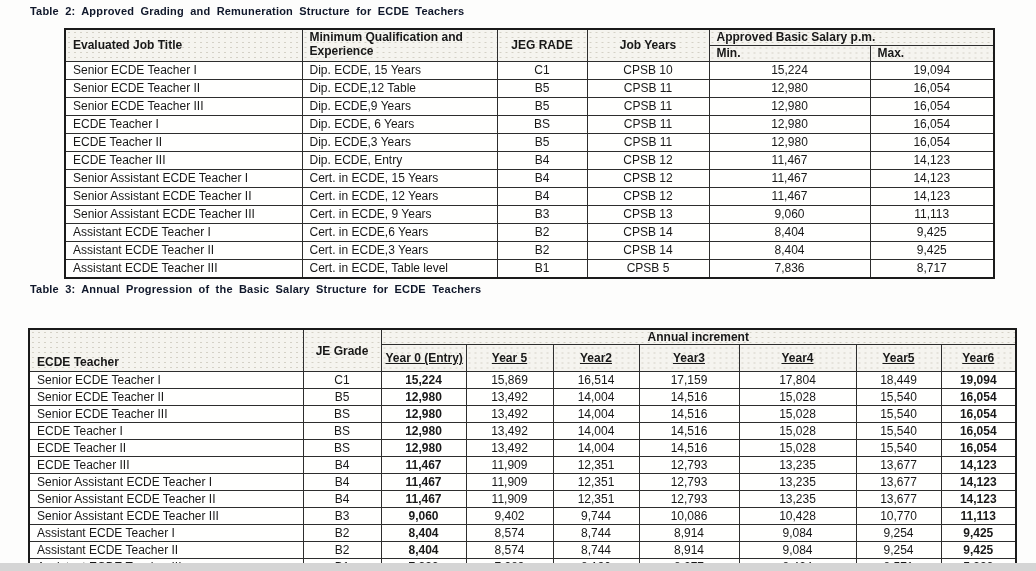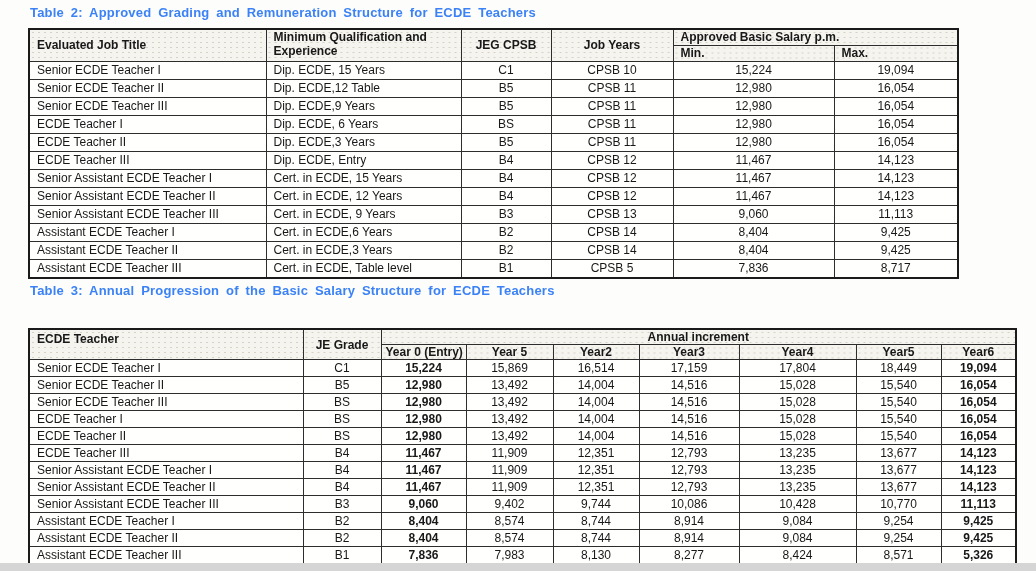--- a/index.html
+++ b/index.html
@@ -7,34 +7,34 @@
     width:1036px; height:571px;
     background:#ffffff;
     font-family:"Liberation Sans", sans-serif;
     color:#161616;
     overflow:hidden;
   }
   .page { position:relative; width:1036px; height:571px; background:#fdfdfc; }
 
   .doc-title {
     position:absolute; left:30px; margin:0;
-    font-size:13px; font-weight:700; color:#3b82f6;
+    font-size:11px; font-weight:700; color:#0f172a;
     word-spacing:3px; letter-spacing:0.2px;
     white-space:nowrap;
   }
   #t2-title { top:5px; }
   #t3-title { top:283px; }
 
   table.scan-table {
     position:absolute; left:28px;
     border-collapse:collapse; table-layout:fixed;
     font-size:12px; color:#181818;
     border:2px solid #1b1b1b;
   }
-  table.t2 { top:28px; width:929px; }
+  table.t2 { top:28px; width:929px;margin-left:36px; }
   table.t3 { top:328px; width:987px; }
 
   .scan-table th, .scan-table td {
     border:1px solid #2d2d2d;
     padding:0 4px;
     vertical-align:middle;
     text-align:center;
     overflow:hidden;
     white-space:nowrap;
   }
@@ -47,24 +47,24 @@
   .scan-table td { background:#fffffe; }
 
   
   .t2 thead tr { height:16px; }
   .t2 tbody td { height:17px; }
   .t2 th.left, .t2 td:nth-child(1), .t2 td:nth-child(2) { text-align:left; padding-left:7px; }
   .t2 th.wrap { white-space:normal; line-height:1.15; }
 
   
   .t3 tr.h1 { height:13px; }
-  .t3 tr.h2 { height:15px; }
+  .t3 tr.h2 { height:27px;text-decoration:underline; }
   .t3 tbody td { height:16px; }
   .t3 th.left, .t3 td:nth-child(1) { text-align:left; padding-left:7px; }
-  .t3 th.bottom { vertical-align:bottom; padding-bottom:13px; }
+  .t3 th.bottom { vertical-align:bottom; padding-bottom:2px; }
   .t3 td:nth-child(3), .t3 td:nth-child(9) { font-weight:700; }
 
   .bottom-strip {
     position:absolute; left:0; right:0; bottom:0; height:8px;
     background:#d5d5d5;
   }
 </style>
 </head>
 <body>
 
@@ -78,21 +78,21 @@
         <col style="width:195px">
         <col style="width:90px">
       <col style="width:122px">
         <col style="width:161px">
         <col style="width:124px">
     </colgroup>
     <thead>
       <tr>
         <th rowspan="2" class="left">Evaluated Job Title</th>
         <th rowspan="2" class="left wrap">Minimum Qualification and Experience</th>
-        <th rowspan="2">JEG CPSB</th>
+        <th rowspan="2">JEG RADE</th>
         <th rowspan="2">Job Years</th>
         <th colspan="2" class="left">Approved Basic Salary p.m.</th>
       </tr>
       <tr>
         <th class="left">Min.</th>
         <th class="left">Max.</th>
       </tr>
     </thead>
     <tbody>
         <tr>

